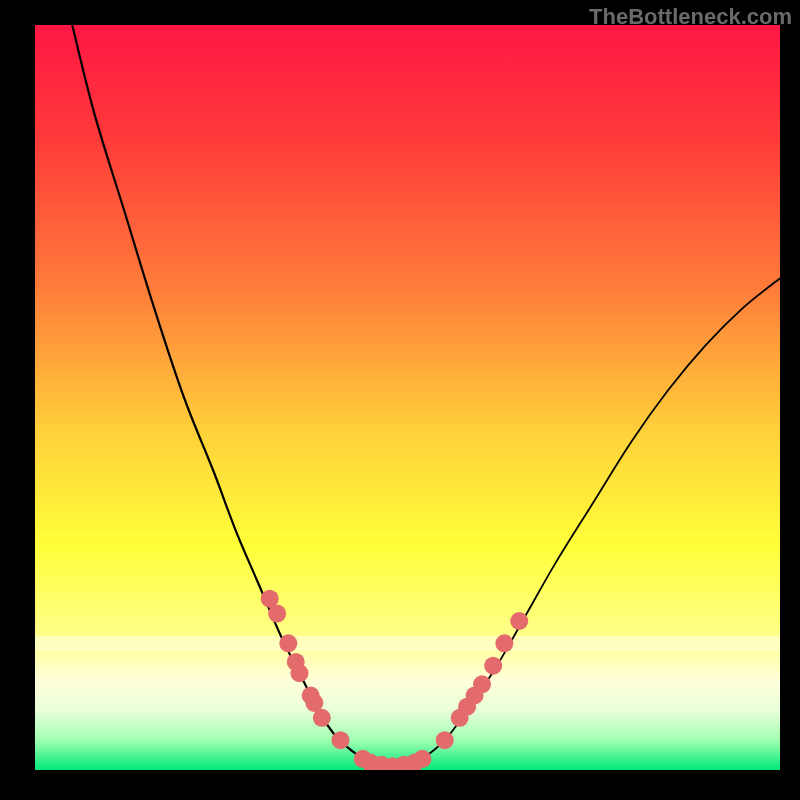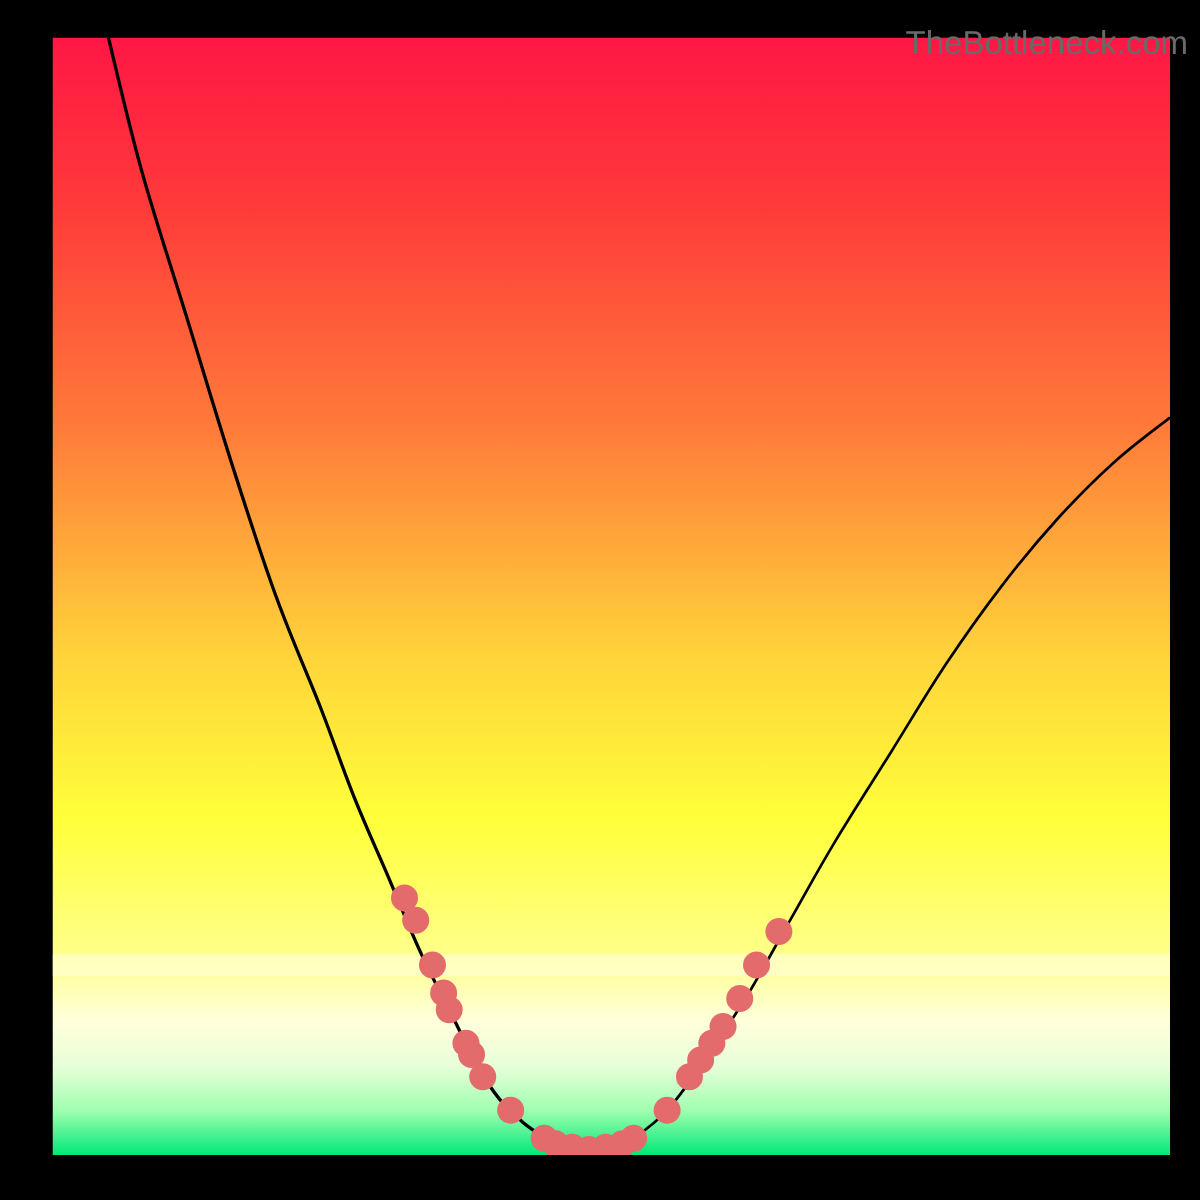--- a/index.html
+++ b/index.html
@@ -1,17 +1,17 @@
 <!DOCTYPE html>
 <html><head>
   <meta charset="utf-8">
   <style>
     * { margin: 0; padding: 0; box-sizing: border-box; }
     body { width: 800px; height: 800px; background: #000; position: relative; font-family: Arial, sans-serif; }
-    .watermark { position: absolute; top: 16px; right: 8px; color: #6a6a6a; font-size: 22px; font-weight: 400; z-index: 10; }
+    .watermark { position: absolute; top: 4px; right: 8px; color: #6a6a6a; font-size: 22px; font-weight: 700; z-index: 10; }
     .chart-area { position: absolute; left: 35px; top: 25px; width: 745px; height: 745px; }
     .gradient-bg { position: absolute; left: 0; top: 0; width: 100%; height: 100%; }
     .curves { position: absolute; left: 0; top: 0; width: 100%; height: 100%; }
   </style>
 </head>
 <body>
 
 <div class="watermark">TheBottleneck.com</div>
 
 <div class="chart-area">

